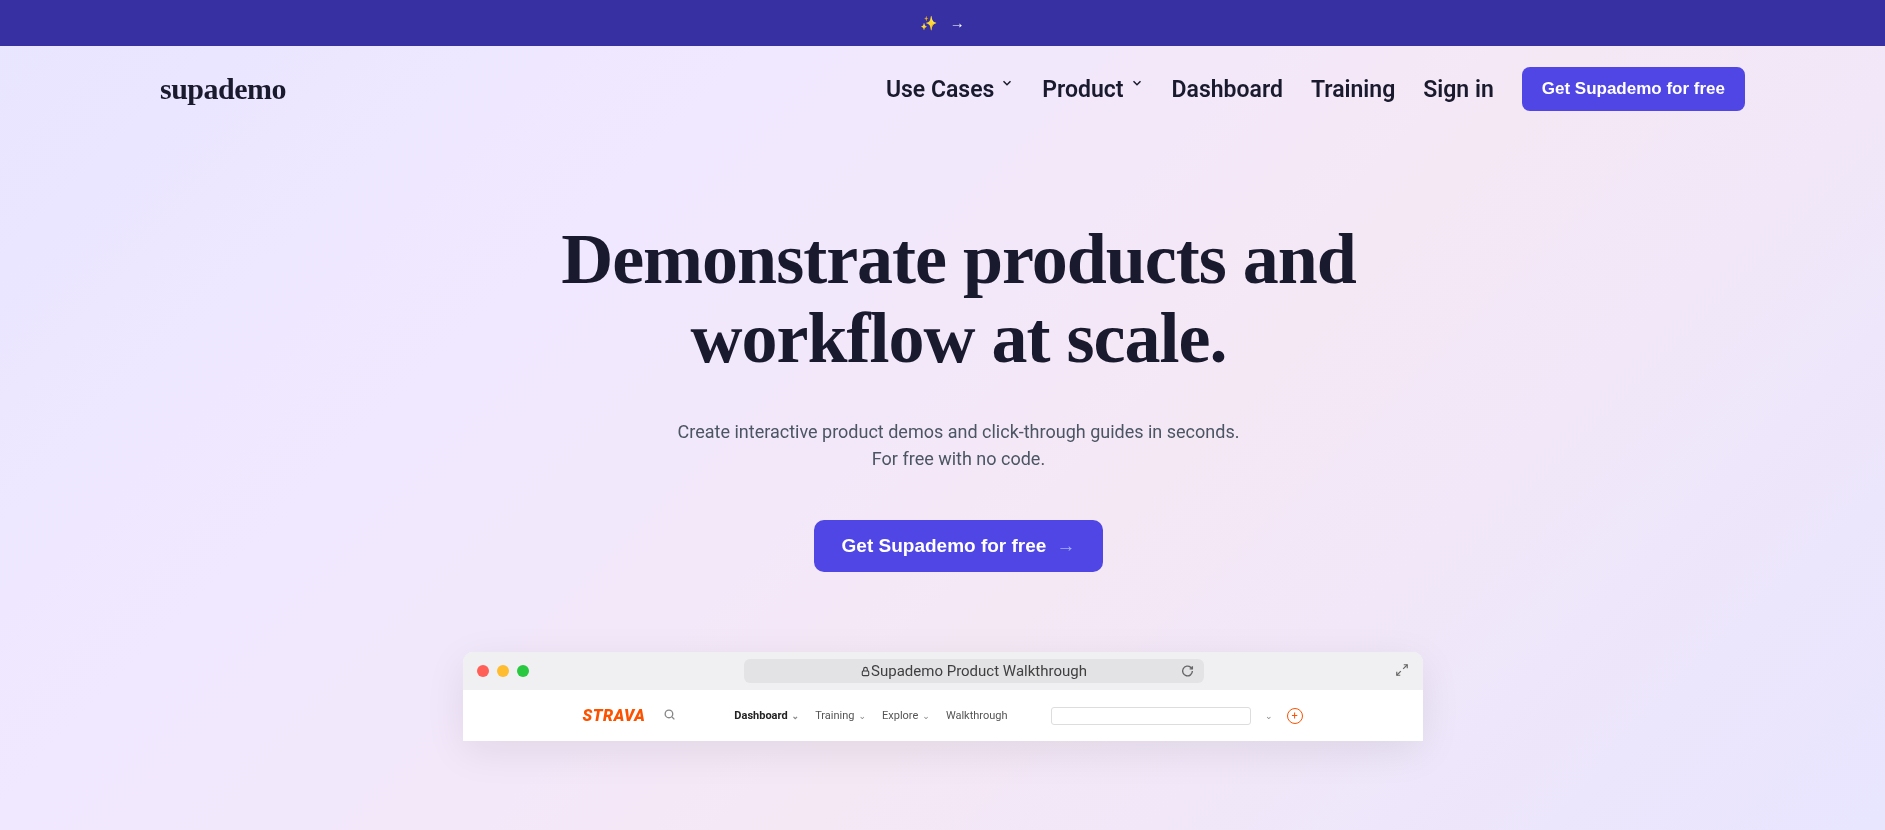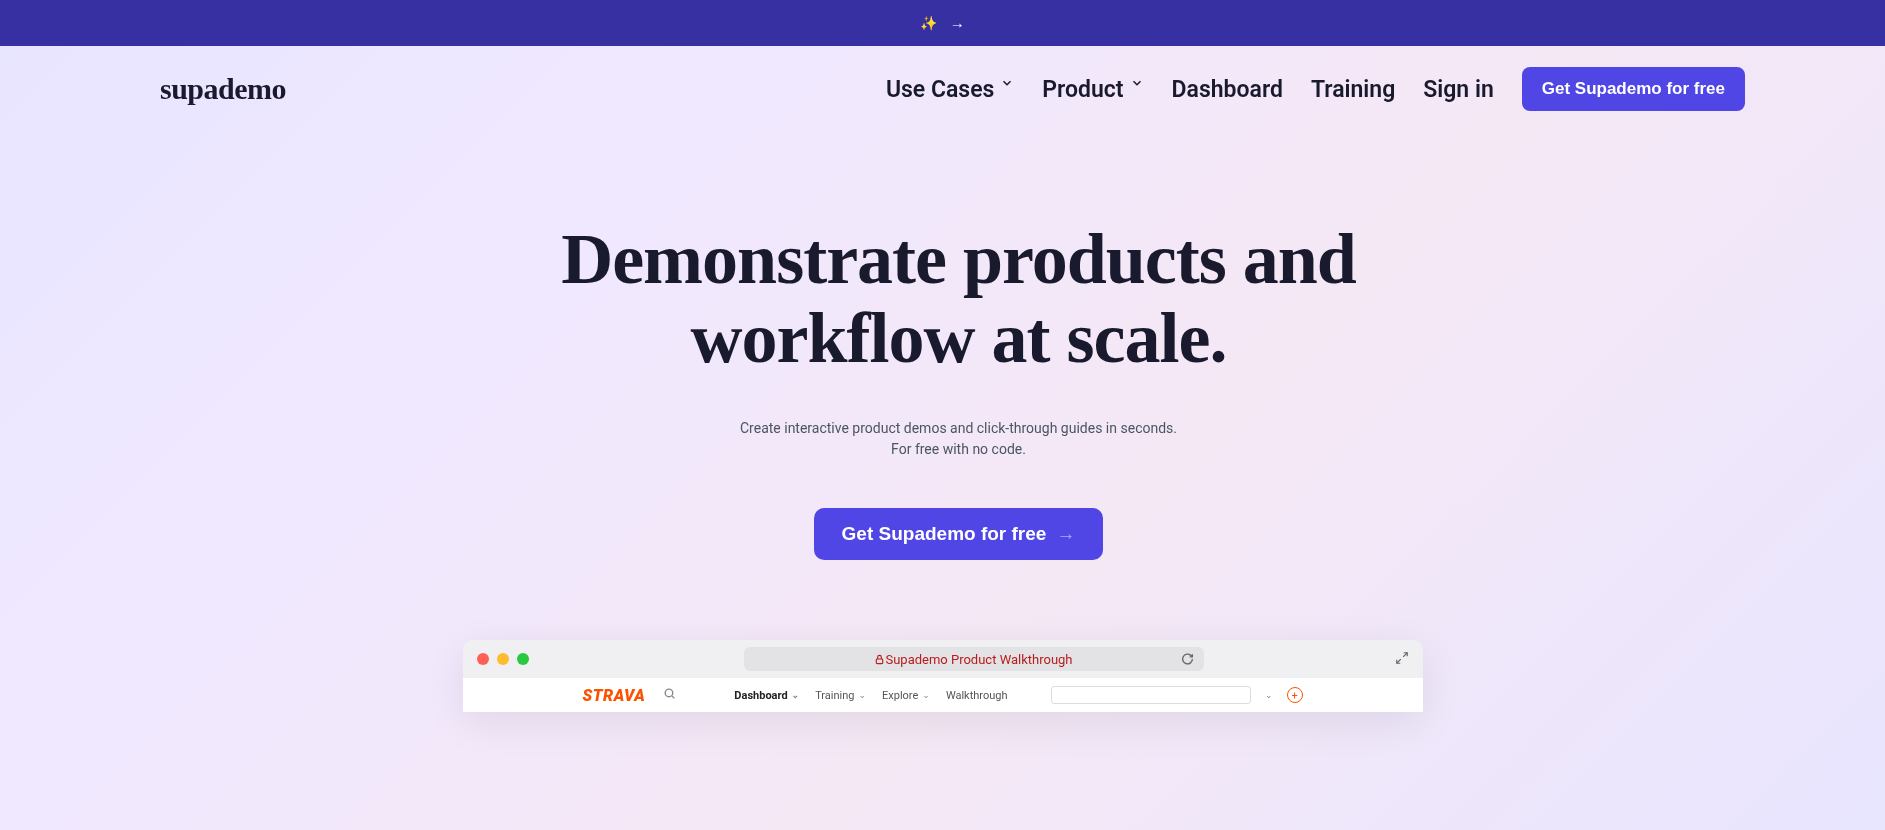--- a/index.html
+++ b/index.html
@@ -85,21 +85,21 @@
   .hero-title {
     font-family: Georgia, "Times New Roman", serif;
     font-size: 72px;
     font-weight: 700;
     color: #1a1a2e;
     line-height: 1.1;
     margin-bottom: 40px;
     letter-spacing: -1px;
   }
   .hero-sub {
-    font-size: 14px;
+    font-size: 18px;
     color: #4b5563;
     line-height: 1.5;
     margin-bottom: 48px;
   }
   .hero-cta {
     background: #4f46e5;
     color: white;
     border: none;
     border-radius: 10px;
     font-size: 19px;
@@ -149,41 +149,41 @@
   .addr-bar {
     flex: 1;
     max-width: 460px;
     margin: 0 auto;
     background: #e3e3e6;
     border-radius: 6px;
     height: 24px;
     display: flex;
     align-items: center;
     justify-content: center;
-    font-size: 13px;
-    color: #b91c1c;
+    font-size: 15px;
+    color: #404040;
     gap: 0;
     position: relative;
   }
   .addr-refresh {
     position: absolute;
     right: 10px;
     top: 50%;
     transform: translateY(-50%);
     color: #666;
   }
   .expand-icon {
     color: #666;
     font-size: 14px;
     position:absolute;
     right:14px;
   }
   .mockup-body {
     background: white;
-    height: 34px;
+    height: 51px;
     display: flex;
     align-items: center;
     padding: 12px 120px;
     gap: 18px;
     font-size: 12px;
     color: #333;
     text-align: right;
   }
   .strava-logo {
     color: #fc5200;

